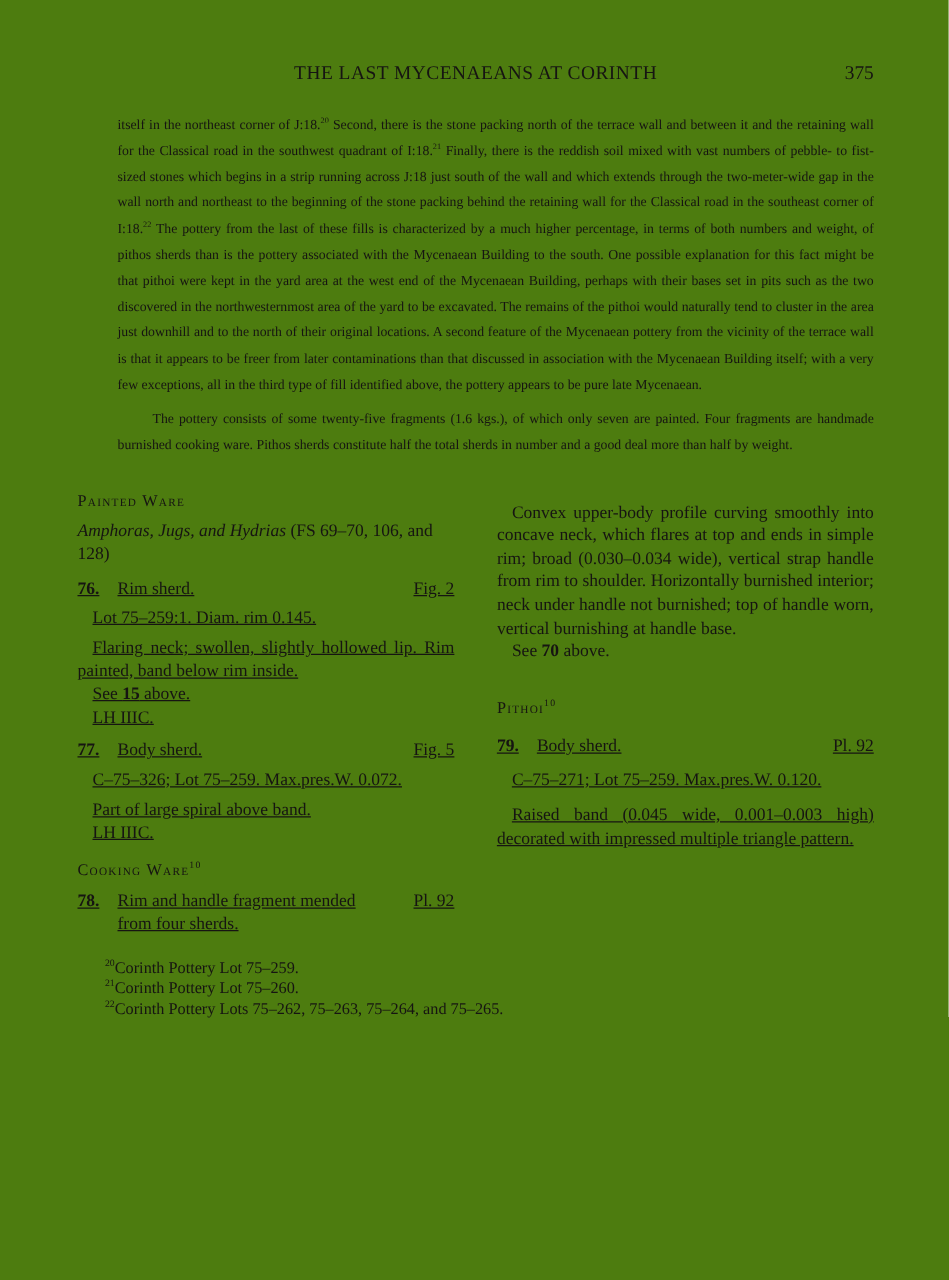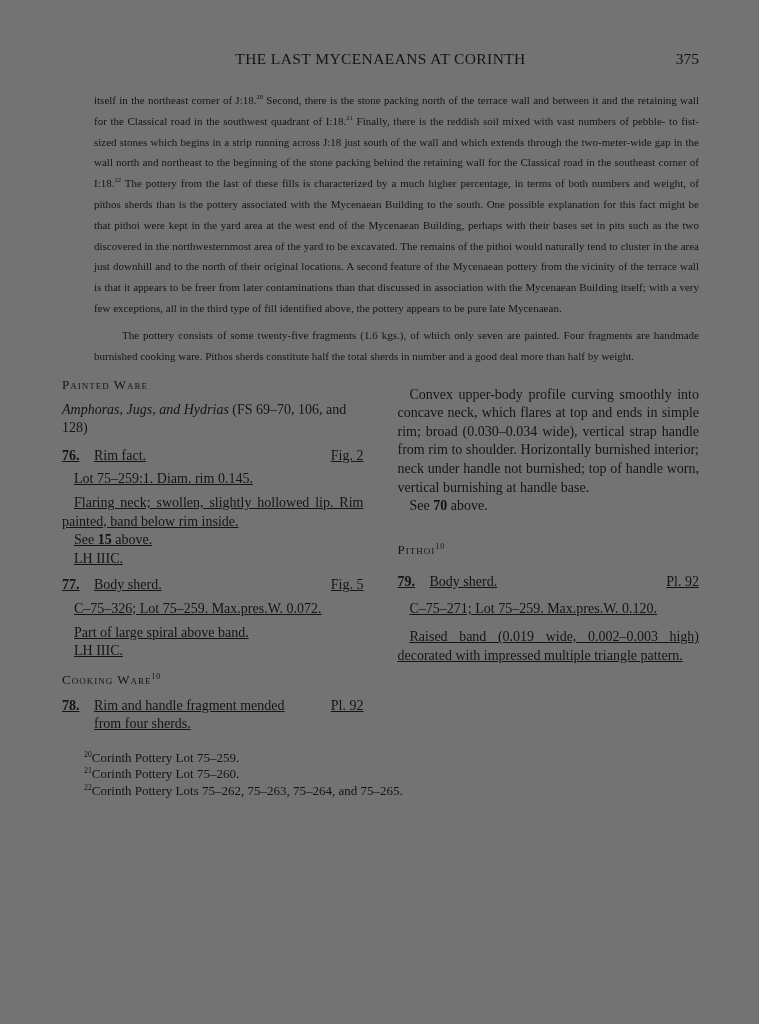--- a/index.html
+++ b/index.html
@@ -1,21 +1,21 @@
 <!DOCTYPE html>
 <html><head>
 <meta charset="utf-8">
 <style>
   * { margin: 0; padding: 0; box-sizing: border-box; }
   html, body { background: #ffffff; }
   .page {
     position: relative;
     width: 759px;
     height: 1024px;
-    background: #737373;
+    background: #4d7c0f;
     color: #161412;
     font-family: "Liberation Serif", "DejaVu Serif", serif;
     overflow: hidden;
   }
   .content {
     position: absolute;
     left: 62px;
     top: 50px;
     width: 637px;
   }
@@ -55,21 +55,21 @@
     font-weight: normal;
     font-variant: small-caps;
     letter-spacing: 0.6px;
     line-height: 19px;
   }
 
   
   .catalog {
     display: flex;
     gap: 34px;
-    margin-top: 8px;
+    margin-top: 24px;
     font-size: 14px;
     line-height: 18.6px;
   }
   .col { flex: 1 1 0; min-width: 0; }
 
   .ware-heading {
     font-variant: small-caps;
     font-size: 13px;
     letter-spacing: 1px;
     line-height: 17px;
@@ -138,21 +138,21 @@
     <div class="catalog">
 
       <div class="col">
         <div class="ware-heading">Painted Ware</div>
 
         <p class="type-heading"><span class="seg-i">Amphoras, Jugs, and Hydrias</span><span> (FS 69–70, 106, and 128)</span></p>
 
         <div class="entry">
           <div class="entry-head">
             <span class="entry-num">76.</span>
-            <span class="entry-title">Rim fact.</span>
+            <span class="entry-title">Rim sherd.</span>
             <span class="entry-ref">Fig. 2</span>
           </div>
           <p class="entry-line">Lot 75–259:1. Diam. rim 0.145.</p>
           <p class="entry-desc">Flaring neck; swollen, slightly hollowed lip. Rim painted, band below rim inside.</p>
           <p class="entry-line tight"><span>See </span><span class="seg-b">15</span><span> above.</span></p>
           <p class="entry-line tight">LH IIIC.</p>
         </div>
 
         <div class="entry e77">
           <div class="entry-head">
@@ -182,21 +182,21 @@
 
         <div class="ware-heading pithoi"><span>Pithoi</span><sup>10</sup></div>
 
         <div class="entry e79">
           <div class="entry-head">
             <span class="entry-num">79.</span>
             <span class="entry-title">Body sherd.</span>
             <span class="entry-ref">Pl. 92</span>
           </div>
           <p class="entry-line mt9">C–75–271; Lot 75–259. Max.pres.W. 0.120.</p>
-          <p class="entry-desc mt9">Raised band (0.019 wide, 0.002–0.003 high) decorated with impressed multiple triangle pattern.</p>
+          <p class="entry-desc mt9">Raised band (0.045 wide, 0.001–0.003 high) decorated with impressed multiple triangle pattern.</p>
         </div>
       </div>
 
     </div>
 
     <div class="footnotes">
       <p class="footnote"><sup>20</sup><span>Corinth Pottery Lot 75–259.</span></p>
       <p class="footnote"><sup>21</sup><span>Corinth Pottery Lot 75–260.</span></p>
       <p class="footnote"><sup>22</sup><span>Corinth Pottery Lots 75–262, 75–263, 75–264, and 75–265.</span></p>
     </div>

